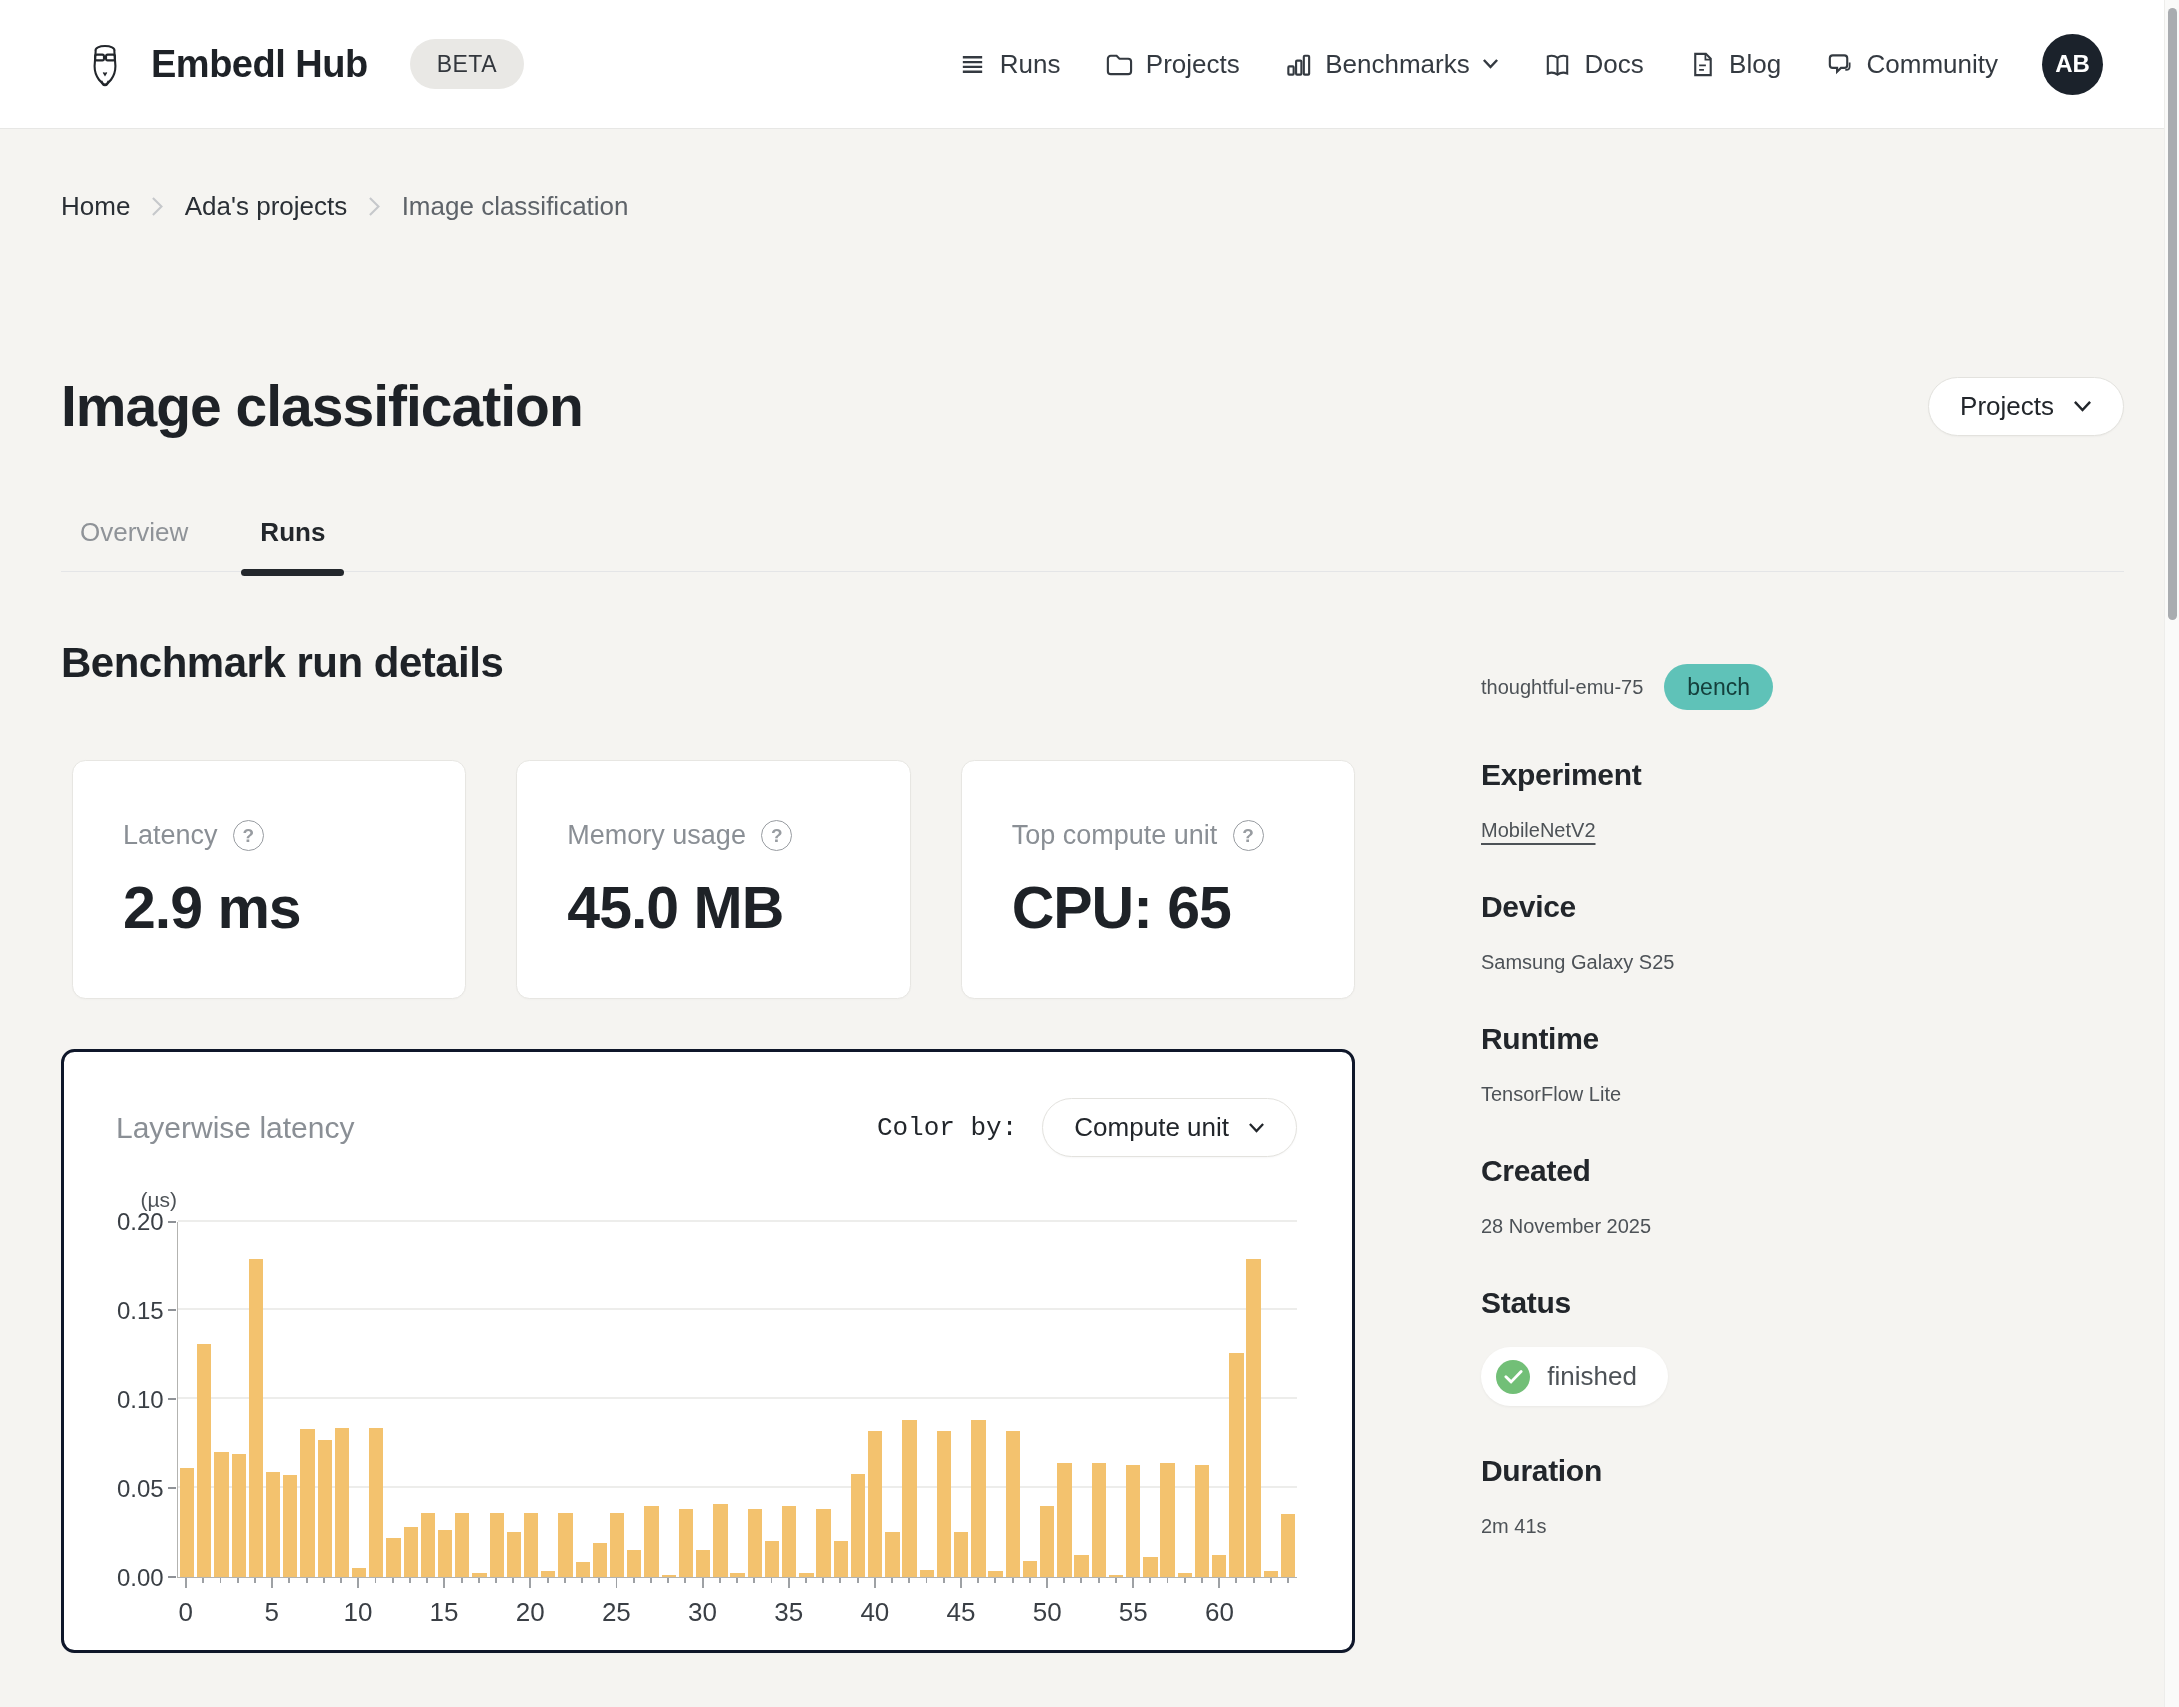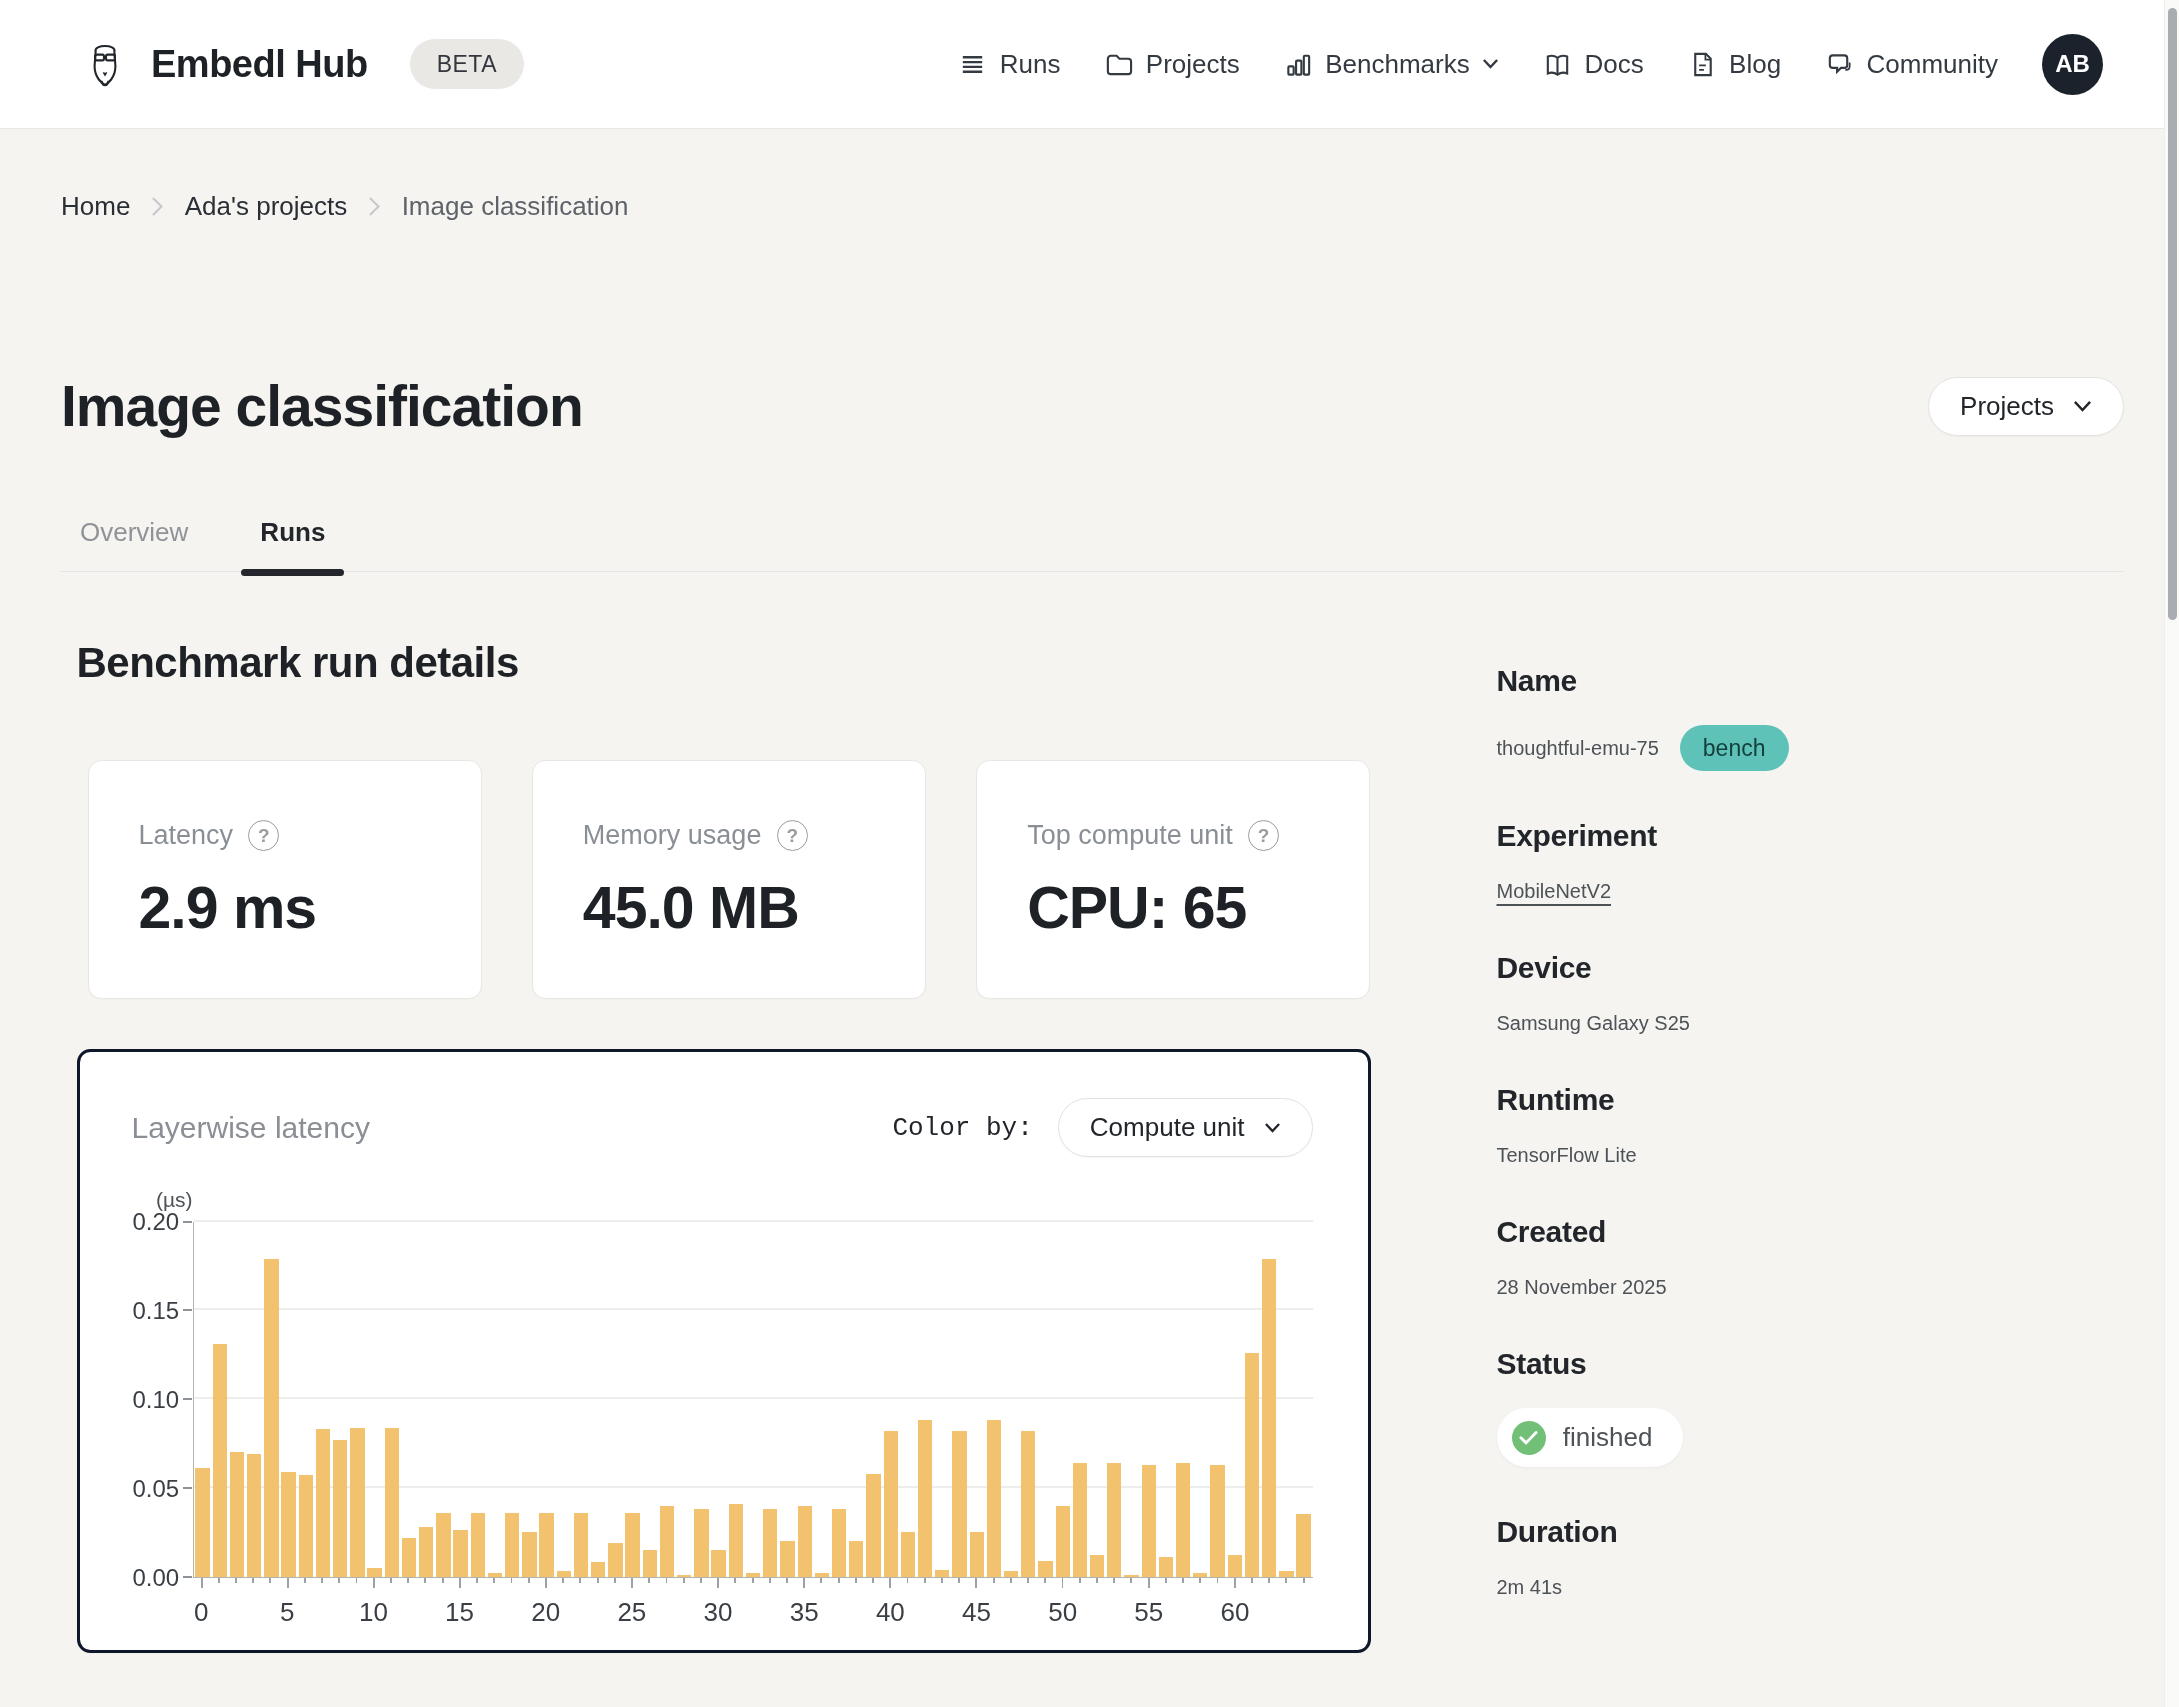--- a/index.html
+++ b/index.html
@@ -51,21 +51,21 @@
   }
 
   .tabs { margin-top:78px; display:flex; gap:34px; border-bottom:1.9px solid #E4E5E7; }
   .tab { padding:0 19px 23px 19px; font-size:26px; color:#8F9398; cursor:pointer; position:relative; }
   .tab.active { color:#23272C; font-weight:600; }
   .tab.active:after {
     content:""; position:absolute; left:0; right:0; bottom:-4.8px; height:6.7px;
     background:#23272C; border-radius:3.8px;
   }
 
-  .content { display:flex; margin-top:67px;justify-content:center; }
+  .content { display:flex; margin-top:67px; }
   .main-col { width:1294px; flex:0 0 auto; }
   .section-heading { font-size:42px; font-weight:700; color:#1E2227; letter-spacing:-0.5px; }
 
   
   .cards { display:flex; gap:50px; margin-top:73px;margin-left:11px; }
   .card {
     flex:1; background:#fff; border:1px solid #E7E6E2; border-radius:13.4px; height:239px;
     padding:59px 48px 0 50px; box-shadow:0 1px 1.9px rgba(0,0,0,0.02);
   }
   .card-label { display:flex; align-items:center; gap:15.3px; font-size:27px; color:#8A8F95; }
@@ -586,21 +586,20 @@
               <span class="xlabel" style="left: 77.6923%;">50</span>
               <span class="xlabel" style="left: 85.3846%;">55</span>
               <span class="xlabel" style="left: 93.0769%;">60</span>
             </div>
         </div>
       </div>
     </div>
 
     <aside class="side">
       <div class="group">
-        <div class="group-label">Name</div>
         <div class="name-row">
           <span class="group-value">thoughtful-emu-75</span>
           <span class="badge-teal">bench</span>
         </div>
       </div>
       <div class="group">
         <div class="group-label">Experiment</div>
         <div class="group-value link">MobileNetV2</div>
       </div>
       <div class="group">

